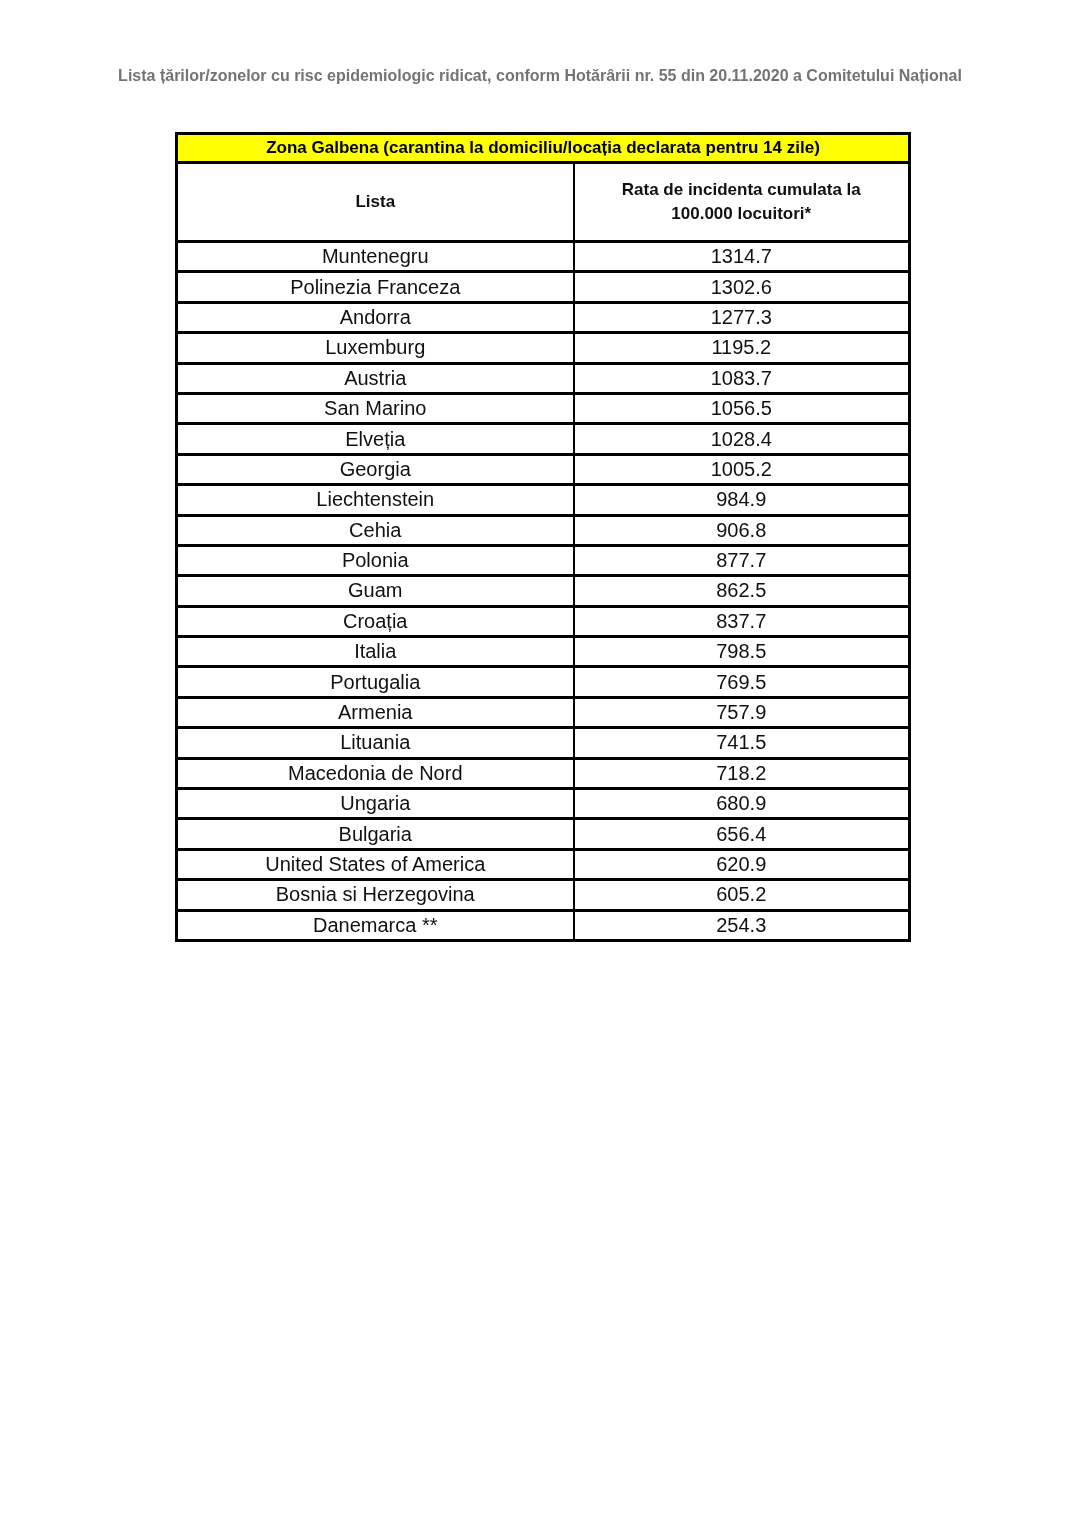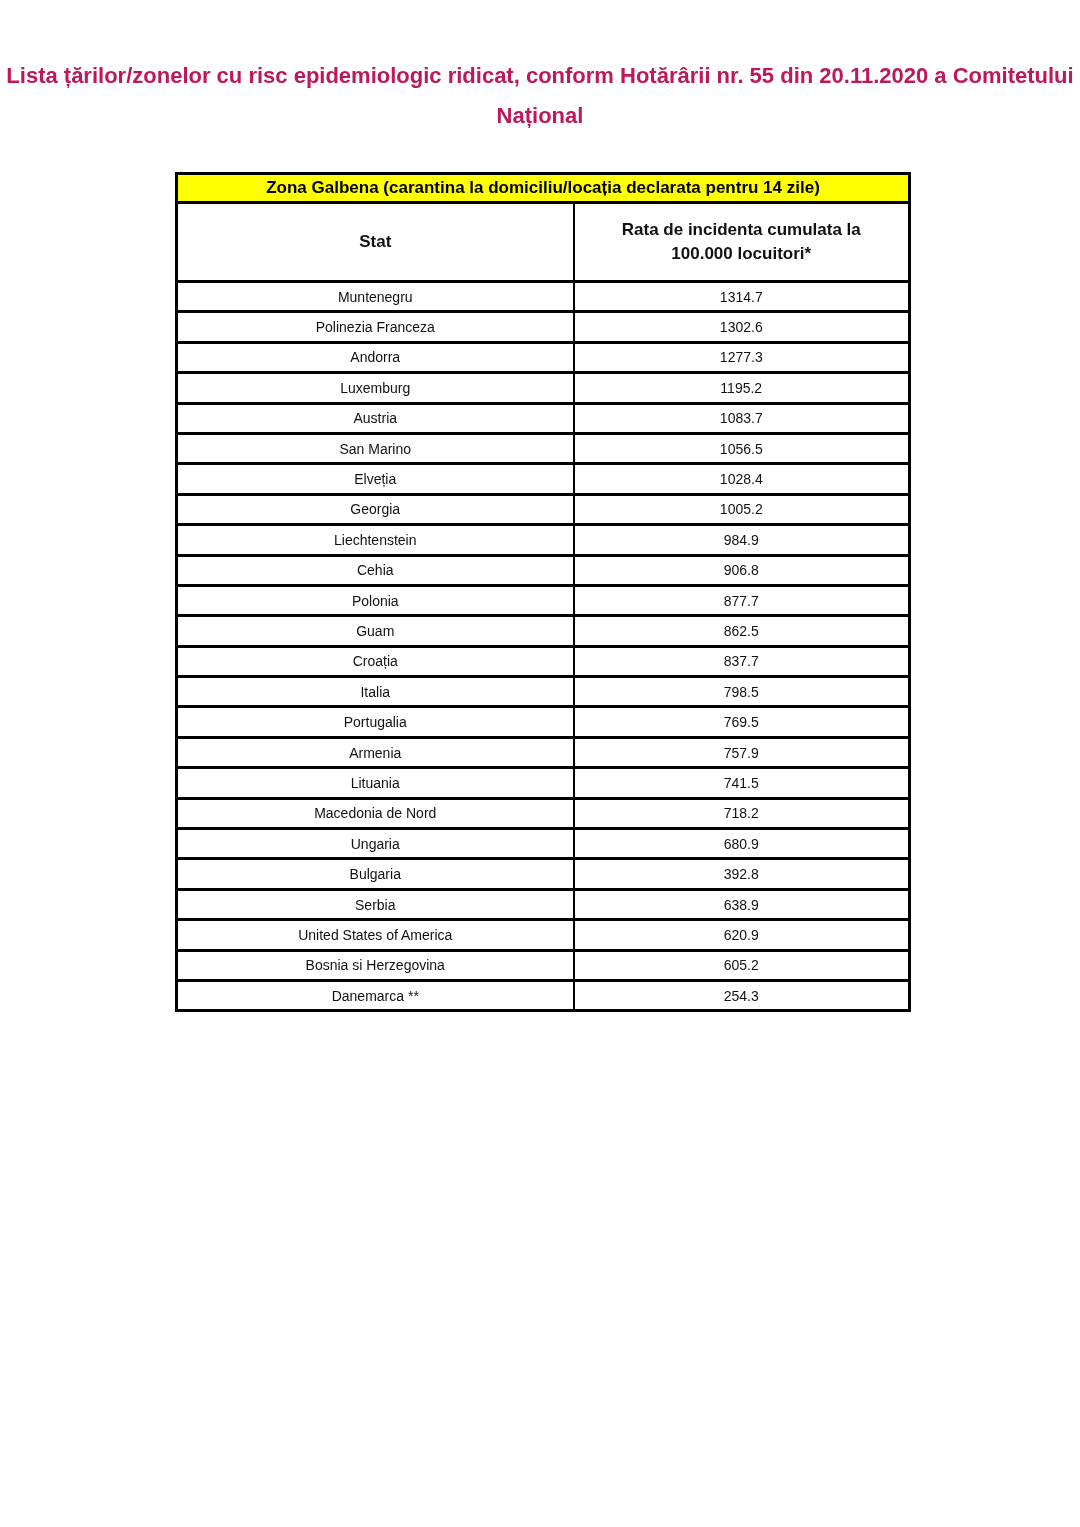--- a/index.html
+++ b/index.html
@@ -10,24 +10,24 @@
   body {
     width: 1080px;
     height: 1527px;
     overflow: hidden;
     font-family: "Liberation Sans", sans-serif;
     color: #111111;
   }
   .doc-title {
     margin-top: 56px;
     text-align: center;
-    font-size: 22px;
+    font-size: 16px;
     font-weight: bold;
     line-height: 40px;
-    color: #be185d;
+    color: #737373;
   }
   table.incidence {
     margin-top: 36px;
     margin-left: 175px;
     width: 733px;
     border-collapse: collapse;
     table-layout: fixed;
   }
   table.incidence col.c1 { width: 397px; }
   table.incidence col.c2 { width: 336px; }
@@ -50,21 +50,21 @@
   }
   th.col-header {
     height: 76px;
     font-size: 17px;
     font-weight: bold;
     line-height: 24px;
     white-space: normal;
   }
   td.cell {
     height: 27.4px;
-    font-size: 14px;
+    font-size: 20px;
     font-weight: normal;
     margin-left: 36px;
   }
 </style>
 </head>
 <body>
 
 <div class="doc-title">
   <div>Lista țărilor/zonelor cu risc epidemiologic ridicat, conform Hotărârii nr. 55 din 20.11.2020 a Comitetului Național</div>
 </div>
@@ -72,21 +72,21 @@
 <table class="incidence">
   <colgroup>
       <col class="c1">
       <col class="c2">
     </colgroup>
   <thead>
     <tr>
       <th colspan="2" class="zone-header" id="zone-header-cell" style="background: rgb(255, 255, 0);">Zona Galbena (carantina la domiciliu/locația declarata pentru 14 zile)</th>
     </tr>
     <tr>
-      <th class="col-header">Stat</th>
+      <th class="col-header">Lista</th>
       <th class="col-header">
         <div>Rata de incidenta cumulata la</div>
         <div>100.000 locuitori*</div>
       </th>
     </tr>
   </thead>
   <tbody id="rows-body">
       <tr>
         <td class="cell">Muntenegru</td>
         <td class="cell">1314.7</td>
@@ -158,25 +158,21 @@
       <tr>
         <td class="cell">Macedonia de Nord</td>
         <td class="cell">718.2</td>
       </tr>
       <tr>
         <td class="cell">Ungaria</td>
         <td class="cell">680.9</td>
       </tr>
       <tr>
         <td class="cell">Bulgaria</td>
-        <td class="cell">392.8</td>
-      </tr>
-      <tr>
-        <td class="cell">Serbia</td>
-        <td class="cell">638.9</td>
+        <td class="cell">656.4</td>
       </tr>
       <tr>
         <td class="cell">United States of America</td>
         <td class="cell">620.9</td>
       </tr>
       <tr>
         <td class="cell">Bosnia si Herzegovina</td>
         <td class="cell">605.2</td>
       </tr>
       <tr>

